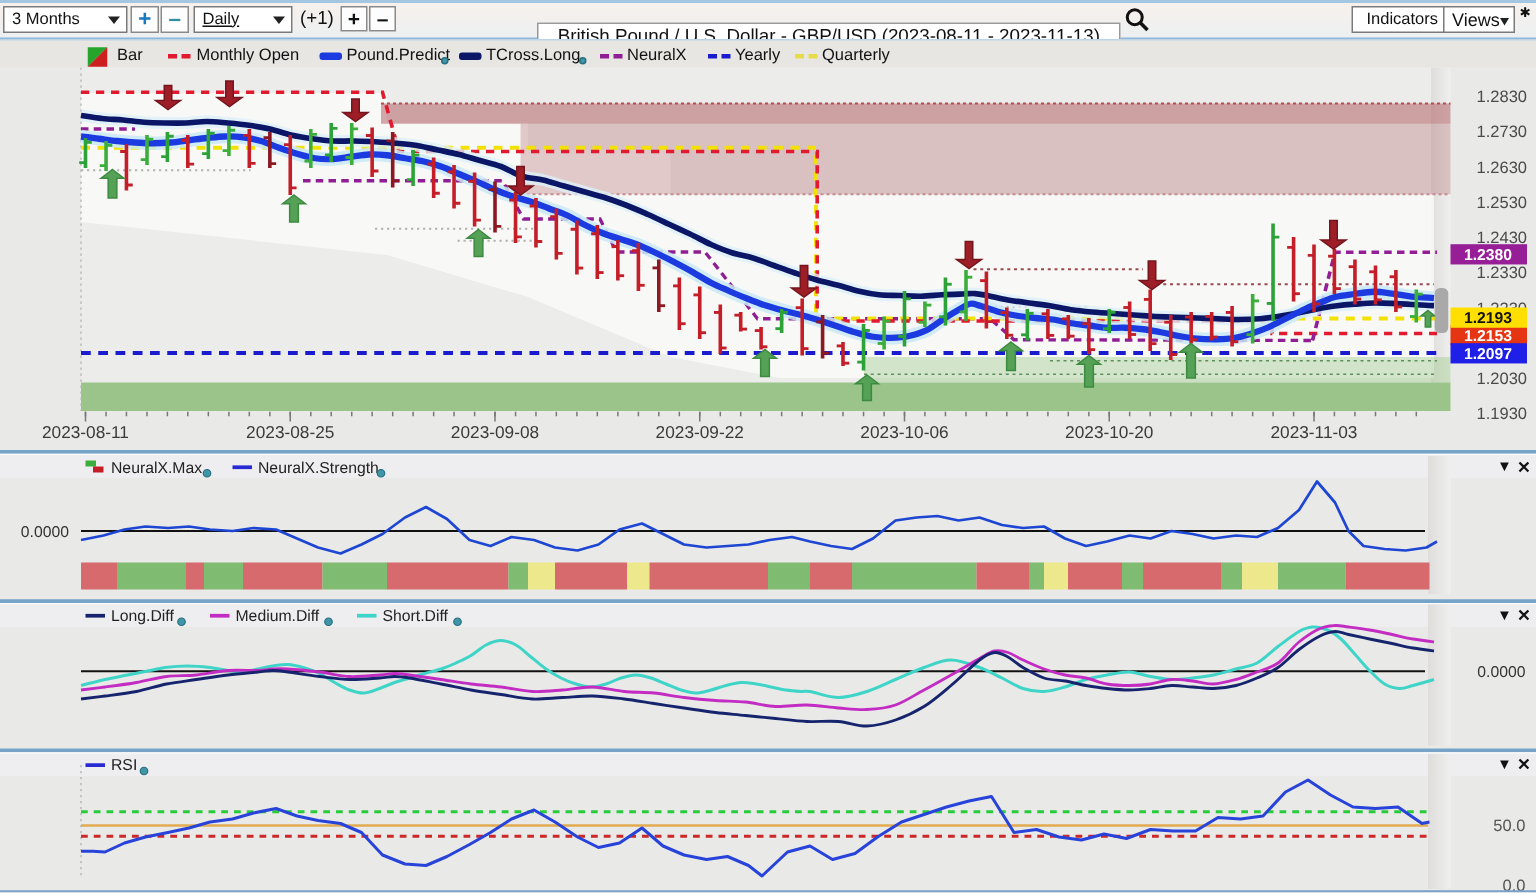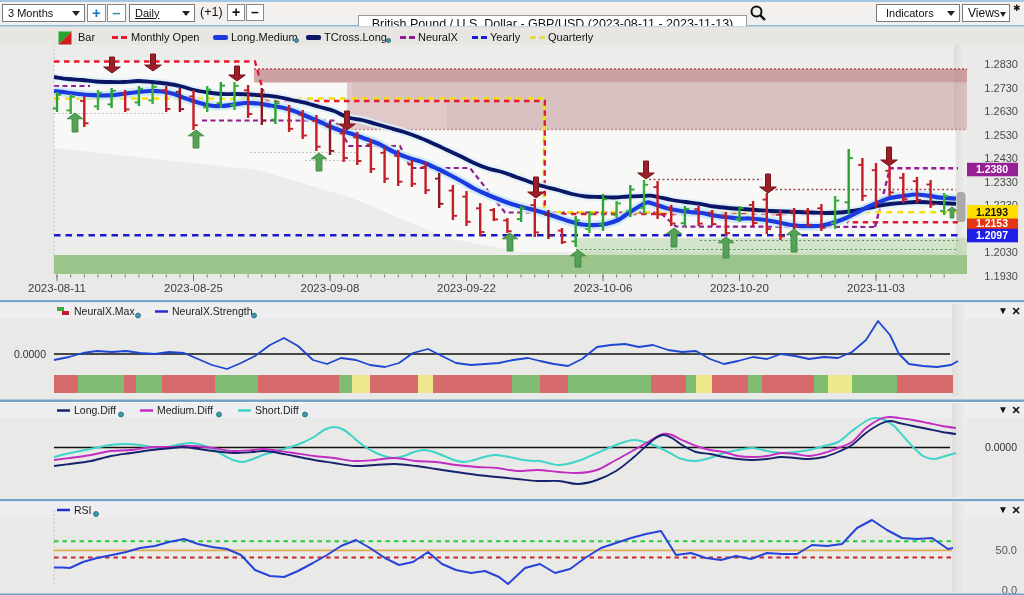--- a/index.html
+++ b/index.html
@@ -21,35 +21,35 @@
 <div class="btn" style="left:107px;top:3.5px;width:19px;height:18px;color:#2d8fa0;font-size:15px;line-height:15px;">–</div>
 <div class="sel" style="left:129px;top:3.5px;width:66px;height:18px;text-decoration:underline;">Daily<span class="arr"></span></div>
 <div class="abs" style="left:200px;top:5px;font-size:12.5px;color:#111;">(+1)</div>
 <div class="btn" style="left:227px;top:4px;width:18px;height:17px;color:#111;font-size:14px;line-height:15px;">+</div>
 <div class="btn" style="left:246px;top:4px;width:18px;height:17px;color:#111;font-size:14px;line-height:14px;">–</div>
 <div class="abs" style="left:358px;top:3px;width:389px;height:19px;background:#fff;border:1px solid #999;font-size:12.5px;color:#111;text-align:center;line-height:17px;margin-top:12px;">British Pound / U.S. Dollar - GBP/USD (2023-08-11 - 2023-11-13)</div>
 <svg class="abs" style="left:749px;top:4px;" width="18" height="18" viewBox="0 0 18 18">
       <circle cx="7.5" cy="7.5" r="5" fill="none" stroke="#111" stroke-width="2"></circle>
       <line x1="11.2" y1="11.2" x2="16" y2="16" stroke="#111" stroke-width="2.4"></line>
     </svg>
-<div class="sel" style="left:876px;top:4px;width:84px;height:17.5px;padding-left:9px;">Indicators<span class="arr"></span></div>
+<div class="sel" style="left:901px;top:4px;width:84px;height:17.5px;padding-left:9px;">Indicators<span class="arr"></span></div>
 <div class="sel" style="left:962px;top:4px;width:48px;height:17.5px;padding-left:5px;font-size:12px;">Views<span class="arr" style="right:3px;top:7px;border-left-width:3.5px;border-right-width:3.5px;"></span></div>
 <div class="abs" style="left:1013px;top:3px;font-size:9px;color:#111;">✱</div>
 
 <div class="abs" style="left:0;top:26px;width:1024px;height:19px;background:#e8e6e3;border-top:1px solid #bcd4e6;"></div>
 <svg class="abs" style="left:58px;top:30.5px" width="14" height="14" viewBox="0 0 14 14">
       <polygon points="0.5,0.5 13.5,0.5 0.5,13.5" fill="#27a42c"></polygon>
       <polygon points="13.5,0.5 13.5,13.5 0.5,13.5" fill="#cc1f1f"></polygon>
     </svg>
 <div class="ltxt" style="left:78px;top:31px;">Bar</div>
 <div class="dash" style="left:112px;top:36px;width:6px;background:#e21a30;"></div>
     <div class="dash" style="left:121px;top:36px;width:6px;background:#e21a30;"></div>
 <div class="ltxt" style="left:131px;top:31px;">Monthly Open</div>
 <div class="dash" style="left:213px;top:35px;width:15px;height:4.5px;border-radius:2px;background:#1b3be0;"></div>
-<div class="ltxt" style="left:231px;top:31px;">Long.Medium</div>
+<div class="ltxt" style="left:231px;top:31px;">Pound.Predict</div>
     <div class="dot" style="left:294px;top:37.5px;"></div>
 <div class="dash" style="left:306px;top:35px;width:15px;height:4.5px;border-radius:2px;background:#0b1666;"></div>
 <div class="ltxt" style="left:324px;top:31px;">TCross.Long</div>
     <div class="dot" style="left:386px;top:37.5px;"></div>
 <div class="dash" style="left:400px;top:36px;width:6px;background:#8f1d93;"></div>
     <div class="dash" style="left:409px;top:36px;width:6px;background:#8f1d93;"></div>
 <div class="ltxt" style="left:418px;top:31px;">NeuralX</div>
 <div class="dash" style="left:472px;top:36px;width:6px;background:#1a1ace;"></div>
     <div class="dash" style="left:481px;top:36px;width:6px;background:#1a1ace;"></div>
 <div class="ltxt" style="left:490px;top:31px;">Yearly</div>

